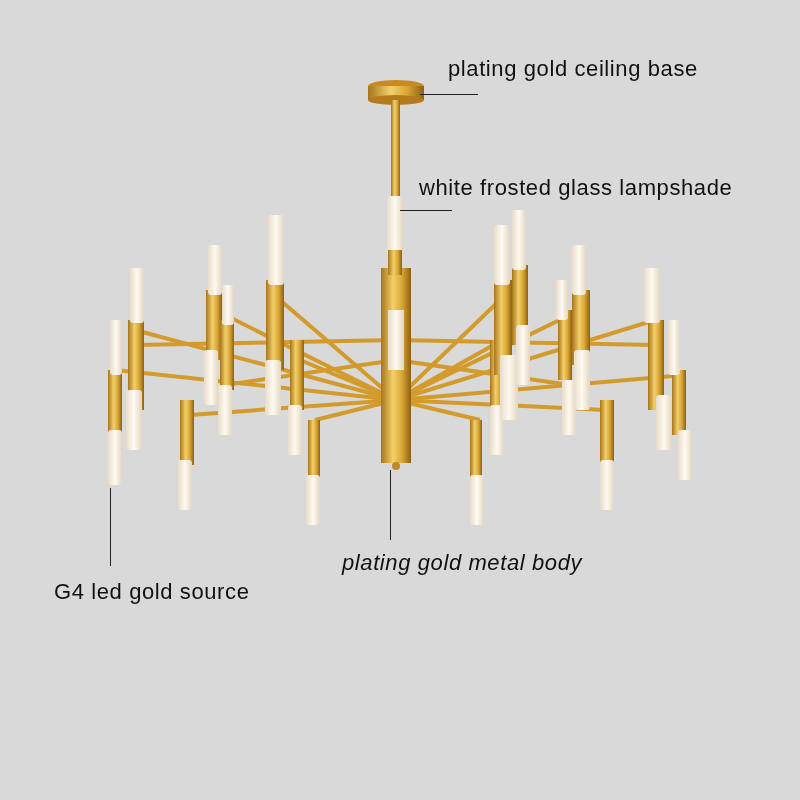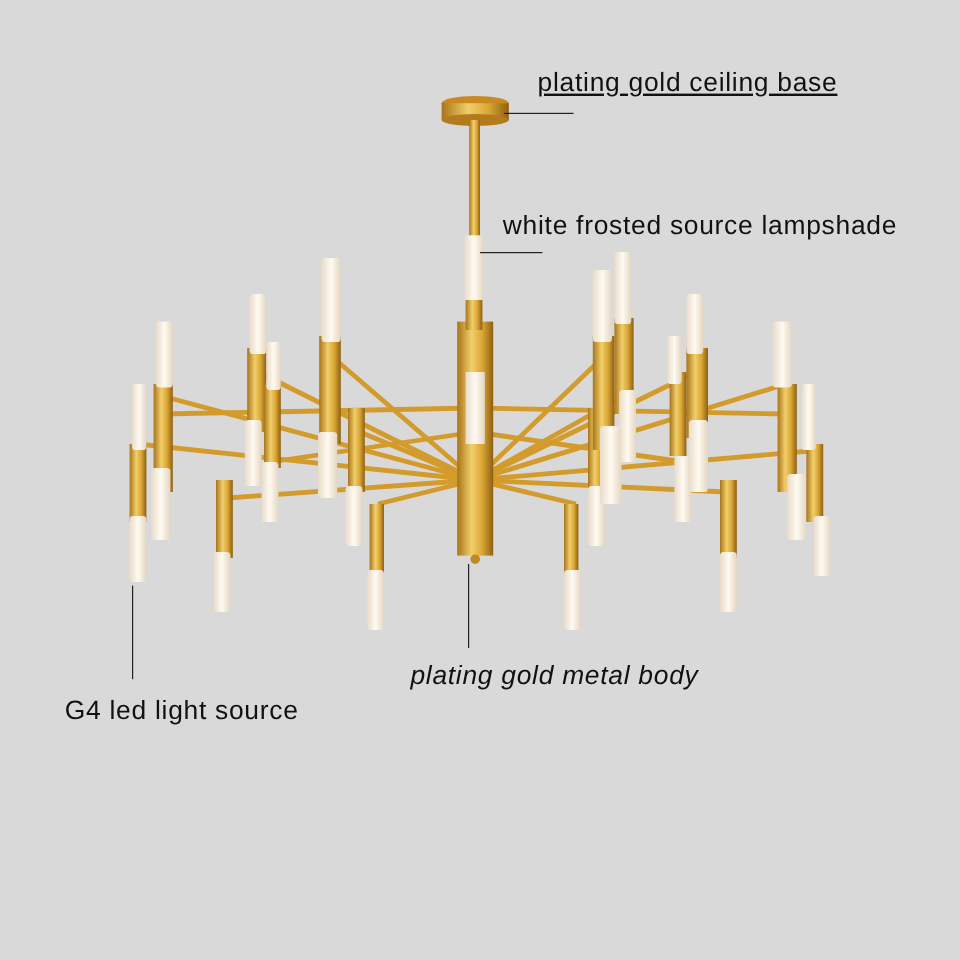--- a/index.html
+++ b/index.html
@@ -110,16 +110,16 @@
       <rect x="668" y="320" width="12" height="55" rx="3" fill="url(#glass)"></rect>
       <rect x="678" y="430" width="14" height="50" rx="3" fill="url(#glass)"></rect>
   </g>
 </svg>
 
 <div class="leader" style="left:420px;top:94px;width:58px;height:1px;"></div>
 <div class="leader" style="left:400px;top:210px;width:52px;height:1px;"></div>
 <div class="leader" style="left:390px;top:470px;width:1px;height:70px;"></div>
 <div class="leader" style="left:110px;top:488px;width:1px;height:78px;"></div>
 
-<div class="label" style="left:448px;top:56px;text-decoration:underline;">plating gold ceiling base</div>
-<div class="label" style="left:419px;top:175px;">white frosted source lampshade</div>
+<div class="label" style="left:448px;top:56px;">plating gold ceiling base</div>
+<div class="label" style="left:419px;top:175px;">white frosted glass lampshade</div>
 <div class="label" style="left:342px;top:550px;font-style:italic;">plating gold metal body</div>
-<div class="label" style="left:54px;top:579px;">G4 led light source</div>
+<div class="label" style="left:54px;top:579px;">G4 led gold source</div>
 
 </body></html>

